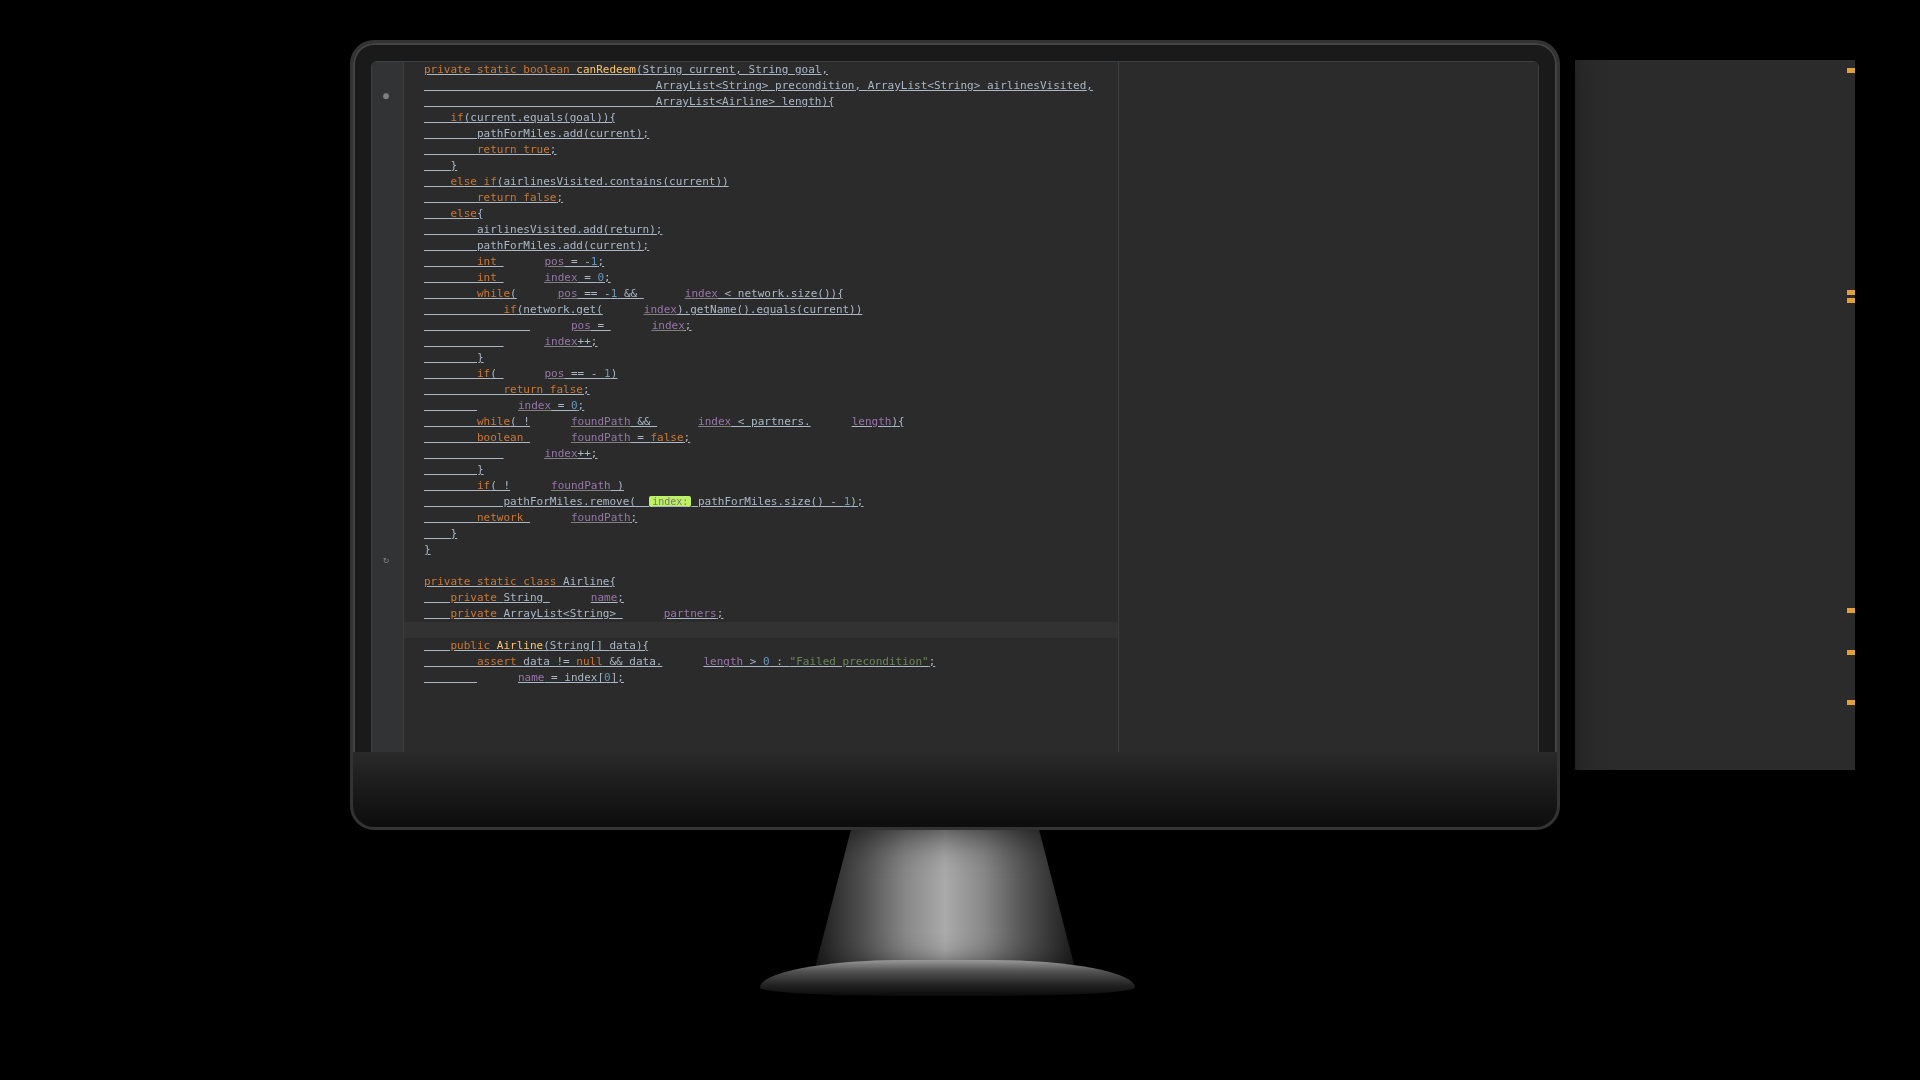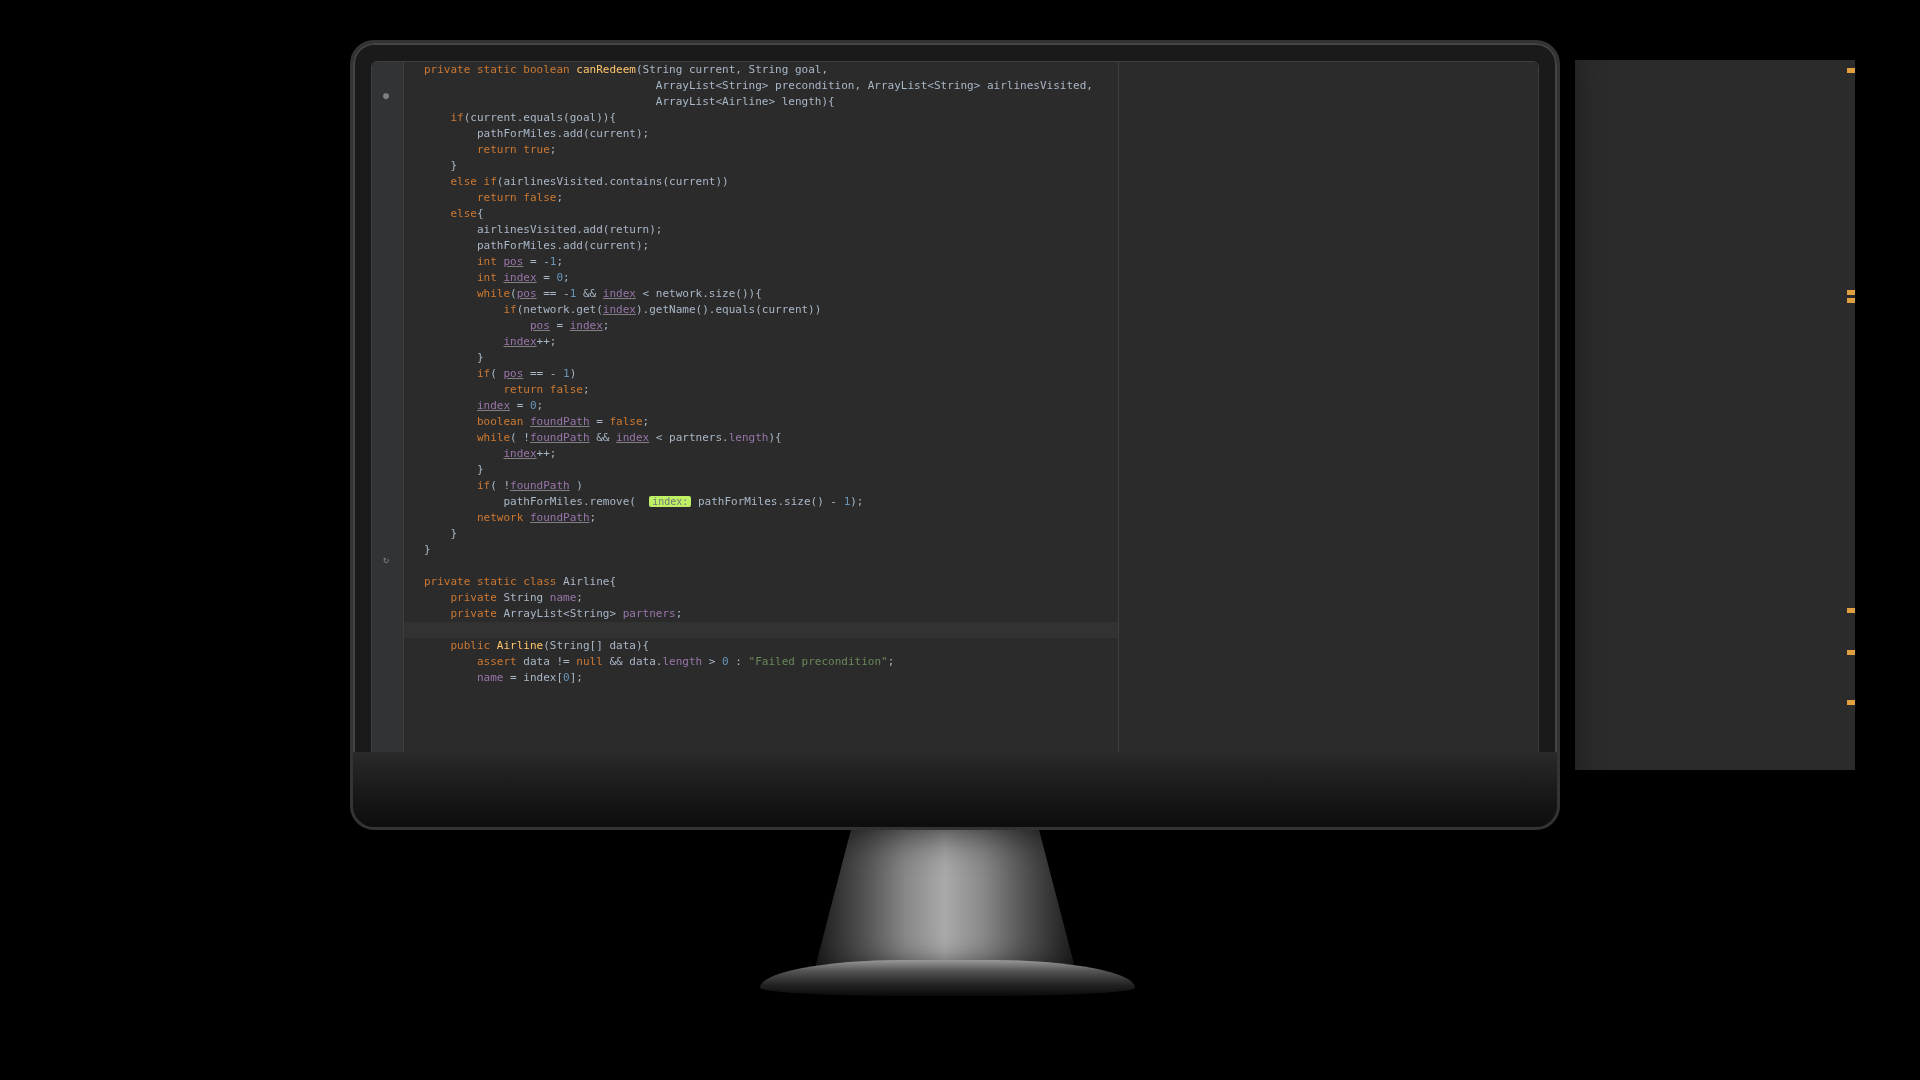--- a/index.html
+++ b/index.html
@@ -80,41 +80,42 @@
     bottom: 0;
     background: #2b2b2b;
   }
   .code-line {
     font-size: 11px;
     line-height: 16px;
     height: 16px;
     white-space: pre;
     padding-left: 20px;
     color: #a9b7c6;
+    text-decoration: underline;
   }
   .code-line.highlighted {
     background: #323232;
   }
   
   
   .right-split {
     position: absolute;
     right: 0;
     top: 0;
     bottom: 0;
     width: 420px;
     background: #2b2b2b;
     border-left: 1px solid #3c3f41;
   }
   
   
   .kw { color: #cc7832; }
   .type { color: #a9b7c6; }
   .method { color: #ffc66d; }
-  .field { color: #9876aa; }
+  .field { color: #9876aa; margin-left: 41px; }
   .string { color: #6a8759; }
   .num { color: #6897bb; }
   .punct { color: #a9b7c6; }
   .param { color: #a9b7c6; }
   .underline { text-decoration: underline; text-decoration-color: #808080; }
   .hint { color: #787878; background: #bef264; padding: 0 3px; border-radius: 2px; font-size: 10px; }
   
   
   .stand-neck {
     position: absolute;
@@ -188,22 +189,22 @@
           <div class="code-line"><span class="kw">        int </span><span class="field underline">pos</span><span class="punct"> = -</span><span class="num">1</span><span class="punct">;</span></div>
           <div class="code-line"><span class="kw">        int </span><span class="field underline">index</span><span class="punct"> = </span><span class="num">0</span><span class="punct">;</span></div>
           <div class="code-line"><span class="kw">        while</span><span class="punct">(</span><span class="field underline">pos</span><span class="punct"> == -</span><span class="num">1</span><span class="punct"> &amp;&amp; </span><span class="field underline">index</span><span class="punct"> &lt; network.size()){</span></div>
           <div class="code-line"><span class="kw">            if</span><span class="punct">(network.get(</span><span class="field underline">index</span><span class="punct">).getName().equals(current))</span></div>
           <div class="code-line"><span class="punct">                </span><span class="field underline">pos</span><span class="punct"> = </span><span class="field underline">index</span><span class="punct">;</span></div>
           <div class="code-line"><span class="punct">            </span><span class="field underline">index</span><span class="punct">++;</span></div>
           <div class="code-line"><span class="punct">        }</span></div>
           <div class="code-line"><span class="kw">        if</span><span class="punct">( </span><span class="field underline">pos</span><span class="punct"> == - </span><span class="num">1</span><span class="punct">)</span></div>
           <div class="code-line"><span class="kw">            return false</span><span class="punct">;</span></div>
           <div class="code-line"><span class="punct">        </span><span class="field underline">index</span><span class="punct"> = </span><span class="num">0</span><span class="punct">;</span></div>
+          <div class="code-line"><span class="kw">        while</span><span class="punct">( !</span><span class="field underline">foundPath</span><span class="punct"> &amp;&amp; </span><span class="field underline">index</span><span class="punct"> &lt; partners.</span><span class="field">length</span><span class="punct">){</span></div>
           <div class="code-line"><span class="kw">        boolean </span><span class="field underline">foundPath</span><span class="punct"> = </span><span class="kw">false</span><span class="punct">;</span></div>
-          <div class="code-line"><span class="kw">        while</span><span class="punct">( !</span><span class="field underline">foundPath</span><span class="punct"> &amp;&amp; </span><span class="field underline">index</span><span class="punct"> &lt; partners.</span><span class="field">length</span><span class="punct">){</span></div>
           <div class="code-line"><span class="punct">            </span><span class="field underline">index</span><span class="punct">++;</span></div>
           <div class="code-line"><span class="punct">        }</span></div>
           <div class="code-line"><span class="kw">        if</span><span class="punct">( !</span><span class="field underline">foundPath</span><span class="punct"> )</span></div>
           <div class="code-line"><span class="punct">            pathForMiles.remove(  </span><span class="hint">index:</span><span class="punct"> pathForMiles.size() - </span><span class="num">1</span><span class="punct">);</span></div>
           <div class="code-line"><span class="kw">        network </span><span class="field underline">foundPath</span><span class="punct">;</span></div>
           <div class="code-line"><span class="punct">    }</span></div>
           <div class="code-line"><span class="punct">}</span></div>
           <div class="code-line"><span class="punct"></span></div>
           <div class="code-line"><span class="kw">private static class </span><span class="type">Airline</span><span class="punct">{</span></div>
           <div class="code-line"><span class="kw">    private </span><span class="type">String </span><span class="field">name</span><span class="punct">;</span></div>

